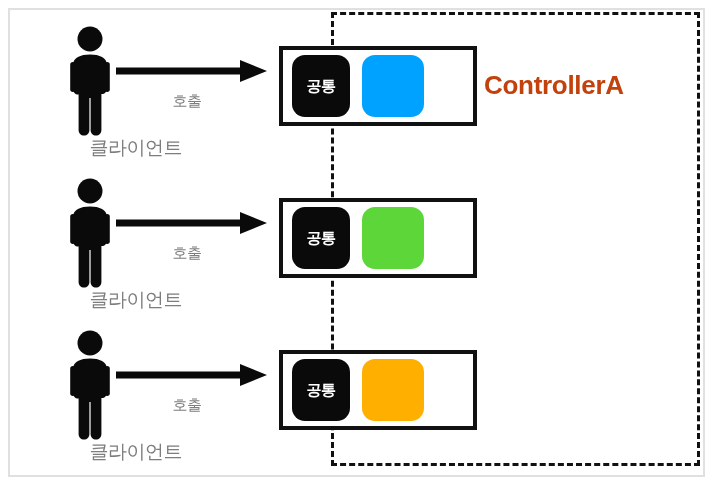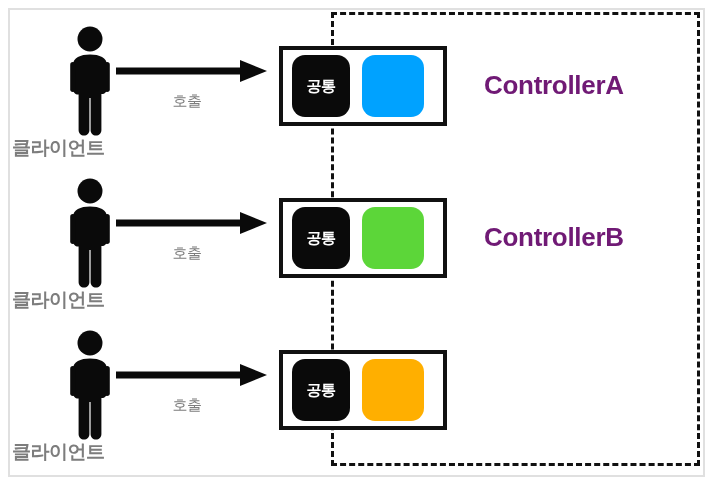--- a/index.html
+++ b/index.html
@@ -39,46 +39,45 @@
   .row-1{ top:20px; }
   .row-2{ top:172px; }
   .row-3{ top:324px; }
 
   
   .client-group{ position:absolute; left:36px; top:0; width:120px; height:152px; }
   .person{ position:absolute; left:22px; top:6px; width:64px; height:110px; }
   .client-label{
     position:absolute; left:-24px; top:115px;
     width:170px;
-    text-align:left;
+    text-align:right;
     font-size:19px;
     color:#7d7d7d;
     letter-spacing:-0.5px;
     white-space:nowrap;
-    font-weight:bold;
   }
 
   
   .arrow-group{ position:absolute; left:112px; top:38px; width:170px; height:70px; }
   .arrow-svg{ display:block; }
   .arrow-label{
     position:absolute; left:0; top:34px;
     width:150px;
     text-align:center;
     font-size:15px;
     color:#7d7d7d;
     letter-spacing:-0.5px;
     white-space:nowrap;
   }
 
   
   .controller-card{
     position:absolute;
     left:279px; top:26px;
-    width:168px; height:80px;
+    width:198px; height:80px;
     background:#ffffff;
     border:4px solid #111111;
     box-sizing:border-box;
     display:flex;
     align-items:center;
     gap:12px;
     padding:0 9px;
   }
   .common-badge{
     width:58px; height:62px;
@@ -96,21 +95,21 @@
   .color-chip{
     width:62px; height:62px;
     border-radius:13px;
     flex:0 0 auto;
   }
   .controller-name{
     position:absolute;
     left:484px; top:50px;
     font-size:26px;
     font-weight:bold;
-    color:#701a75;
+    color:#c2410c;
     letter-spacing:-0.3px;
     white-space:nowrap;
   }
 </style>
 </head>
 <body>
 
 <div id="canvas">
 
   <div id="outer-frame" style="border-color: rgb(224, 224, 224);"></div>
@@ -167,21 +166,20 @@
         <polygon points="128,2 155,13 128,24" fill="#0a0a0a"></polygon>
       </svg>
       <div class="arrow-label" style="color: rgb(125, 125, 125);">호출</div>
     </div>
 
     <div class="controller-card">
       <div class="common-badge">공통</div>
       <div class="color-chip" style="background:#5CD639;"></div>
     </div>
 
-    <div class="controller-name">ControllerB</div>
   </div>
 
   <div class="row row-3">
 
     <div class="client-group">
       <span class="person">
         <svg class="person-svg" viewBox="0 0 64 110" width="64" height="110" aria-hidden="true">
           <circle cx="32" cy="13" r="12.5" fill="#0a0a0a"></circle>
           <path fill="#0a0a0a" d="M32 28.5c-9.5 0-17 3.2-17 10.5v24c0 3.4 2.4 5.6 5 5.6 0.2 0 0.4 0 0.6-0.05V104c0 3.2 2.4 5.6 5.4 5.6 3 0 5.4-2.4 5.4-5.6V72h1.2v32c0 3.2 2.4 5.6 5.4 5.6 3 0 5.4-2.4 5.4-5.6V68.05c0.2 0.05 0.4 0.05 0.6 0.05 2.6 0 5-2.2 5-5.6V39c0-7.3-7.5-10.5-17-10.5z"></path>
           <rect x="12.2" y="36" width="5.4" height="30" rx="2.7" fill="#0a0a0a"></rect>

